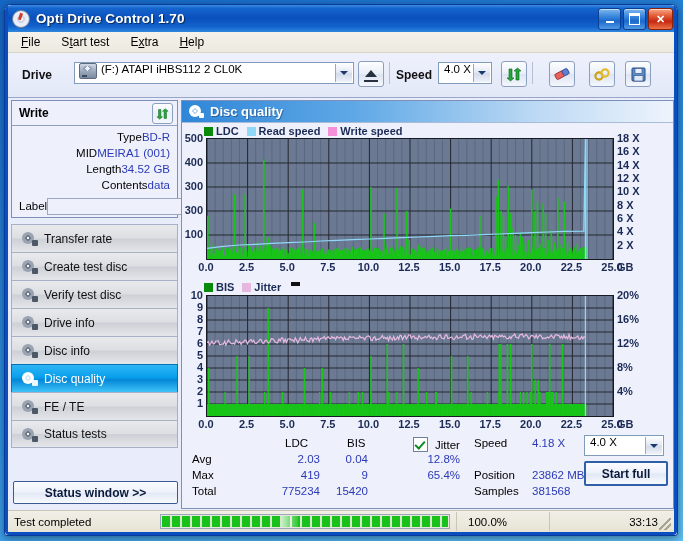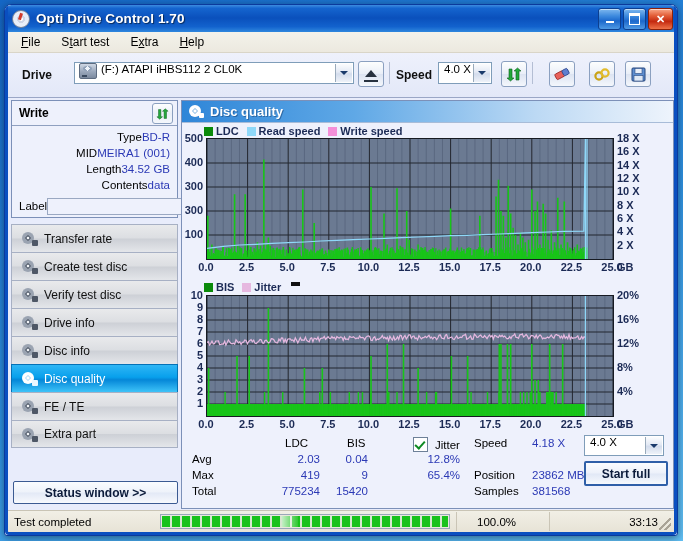--- a/index.html
+++ b/index.html
@@ -186,21 +186,21 @@
     background:linear-gradient(180deg,#f1efe6 0%,#e7e3d6 100%);
     border-top:1px solid #c9c4b5;display:flex;align-items:center;
   }
   .sb-cell{font-size:11.5px;color:#000;height:19px;display:flex;align-items:center;box-sizing:border-box;}
   .sb-text{padding-left:6px;width:152px;}
   .prog-wrap{width:290px;height:15px;border:1px solid #9aa7b8;background:#e9e7dd;box-sizing:border-box;position:relative;padding:1px;}
   .prog-fill{height:100%;background:
       repeating-linear-gradient(90deg,#19c21b 0 8px,#d8e6d0 8px 10px);}
   .prog-fill:after{content:"";position:absolute;left:42%;top:1px;bottom:1px;width:16px;
       background:linear-gradient(90deg,rgba(255,255,255,.75),rgba(255,255,255,.1));}
-  .sb-pct{width:84px;justify-content:flex-start;padding-left:20px;border-left:1px solid #cac5b6;margin-left:6px;}
+  .sb-pct{width:84px;justify-content:flex-start;padding-left:11px;border-left:1px solid #cac5b6;margin-left:6px;}
   .sb-time{flex:1;justify-content:flex-end;padding-right:16px;border-left:1px solid #cac5b6;margin-left:9px;}
   .grip{position:absolute;right:3px;bottom:2px;width:12px;height:12px;
     background:
       linear-gradient(135deg,transparent 0 45%,#a9a396 45% 55%,transparent 55% 100%),
       linear-gradient(135deg,transparent 0 70%,#a9a396 70% 80%,transparent 80% 100%);}
 </style>
 </head>
 <body>
 
 <div class="desktop"></div>
@@ -361,21 +361,21 @@
             <i></i>
             <b></b>
           </span>
         <span>FE / TE</span>
       </div>
       <div class="navitem">
         <span class="navicon">
             <i></i>
             <b></b>
           </span>
-        <span>Extra part</span>
+        <span>Status tests</span>
       </div>
     </div>
 
     <div class="statusbtn">Status window &gt;&gt;</div>
   </div>
 
   <div class="main">
     <div class="main-head">
       <span class="hicon">
           <i></i>

